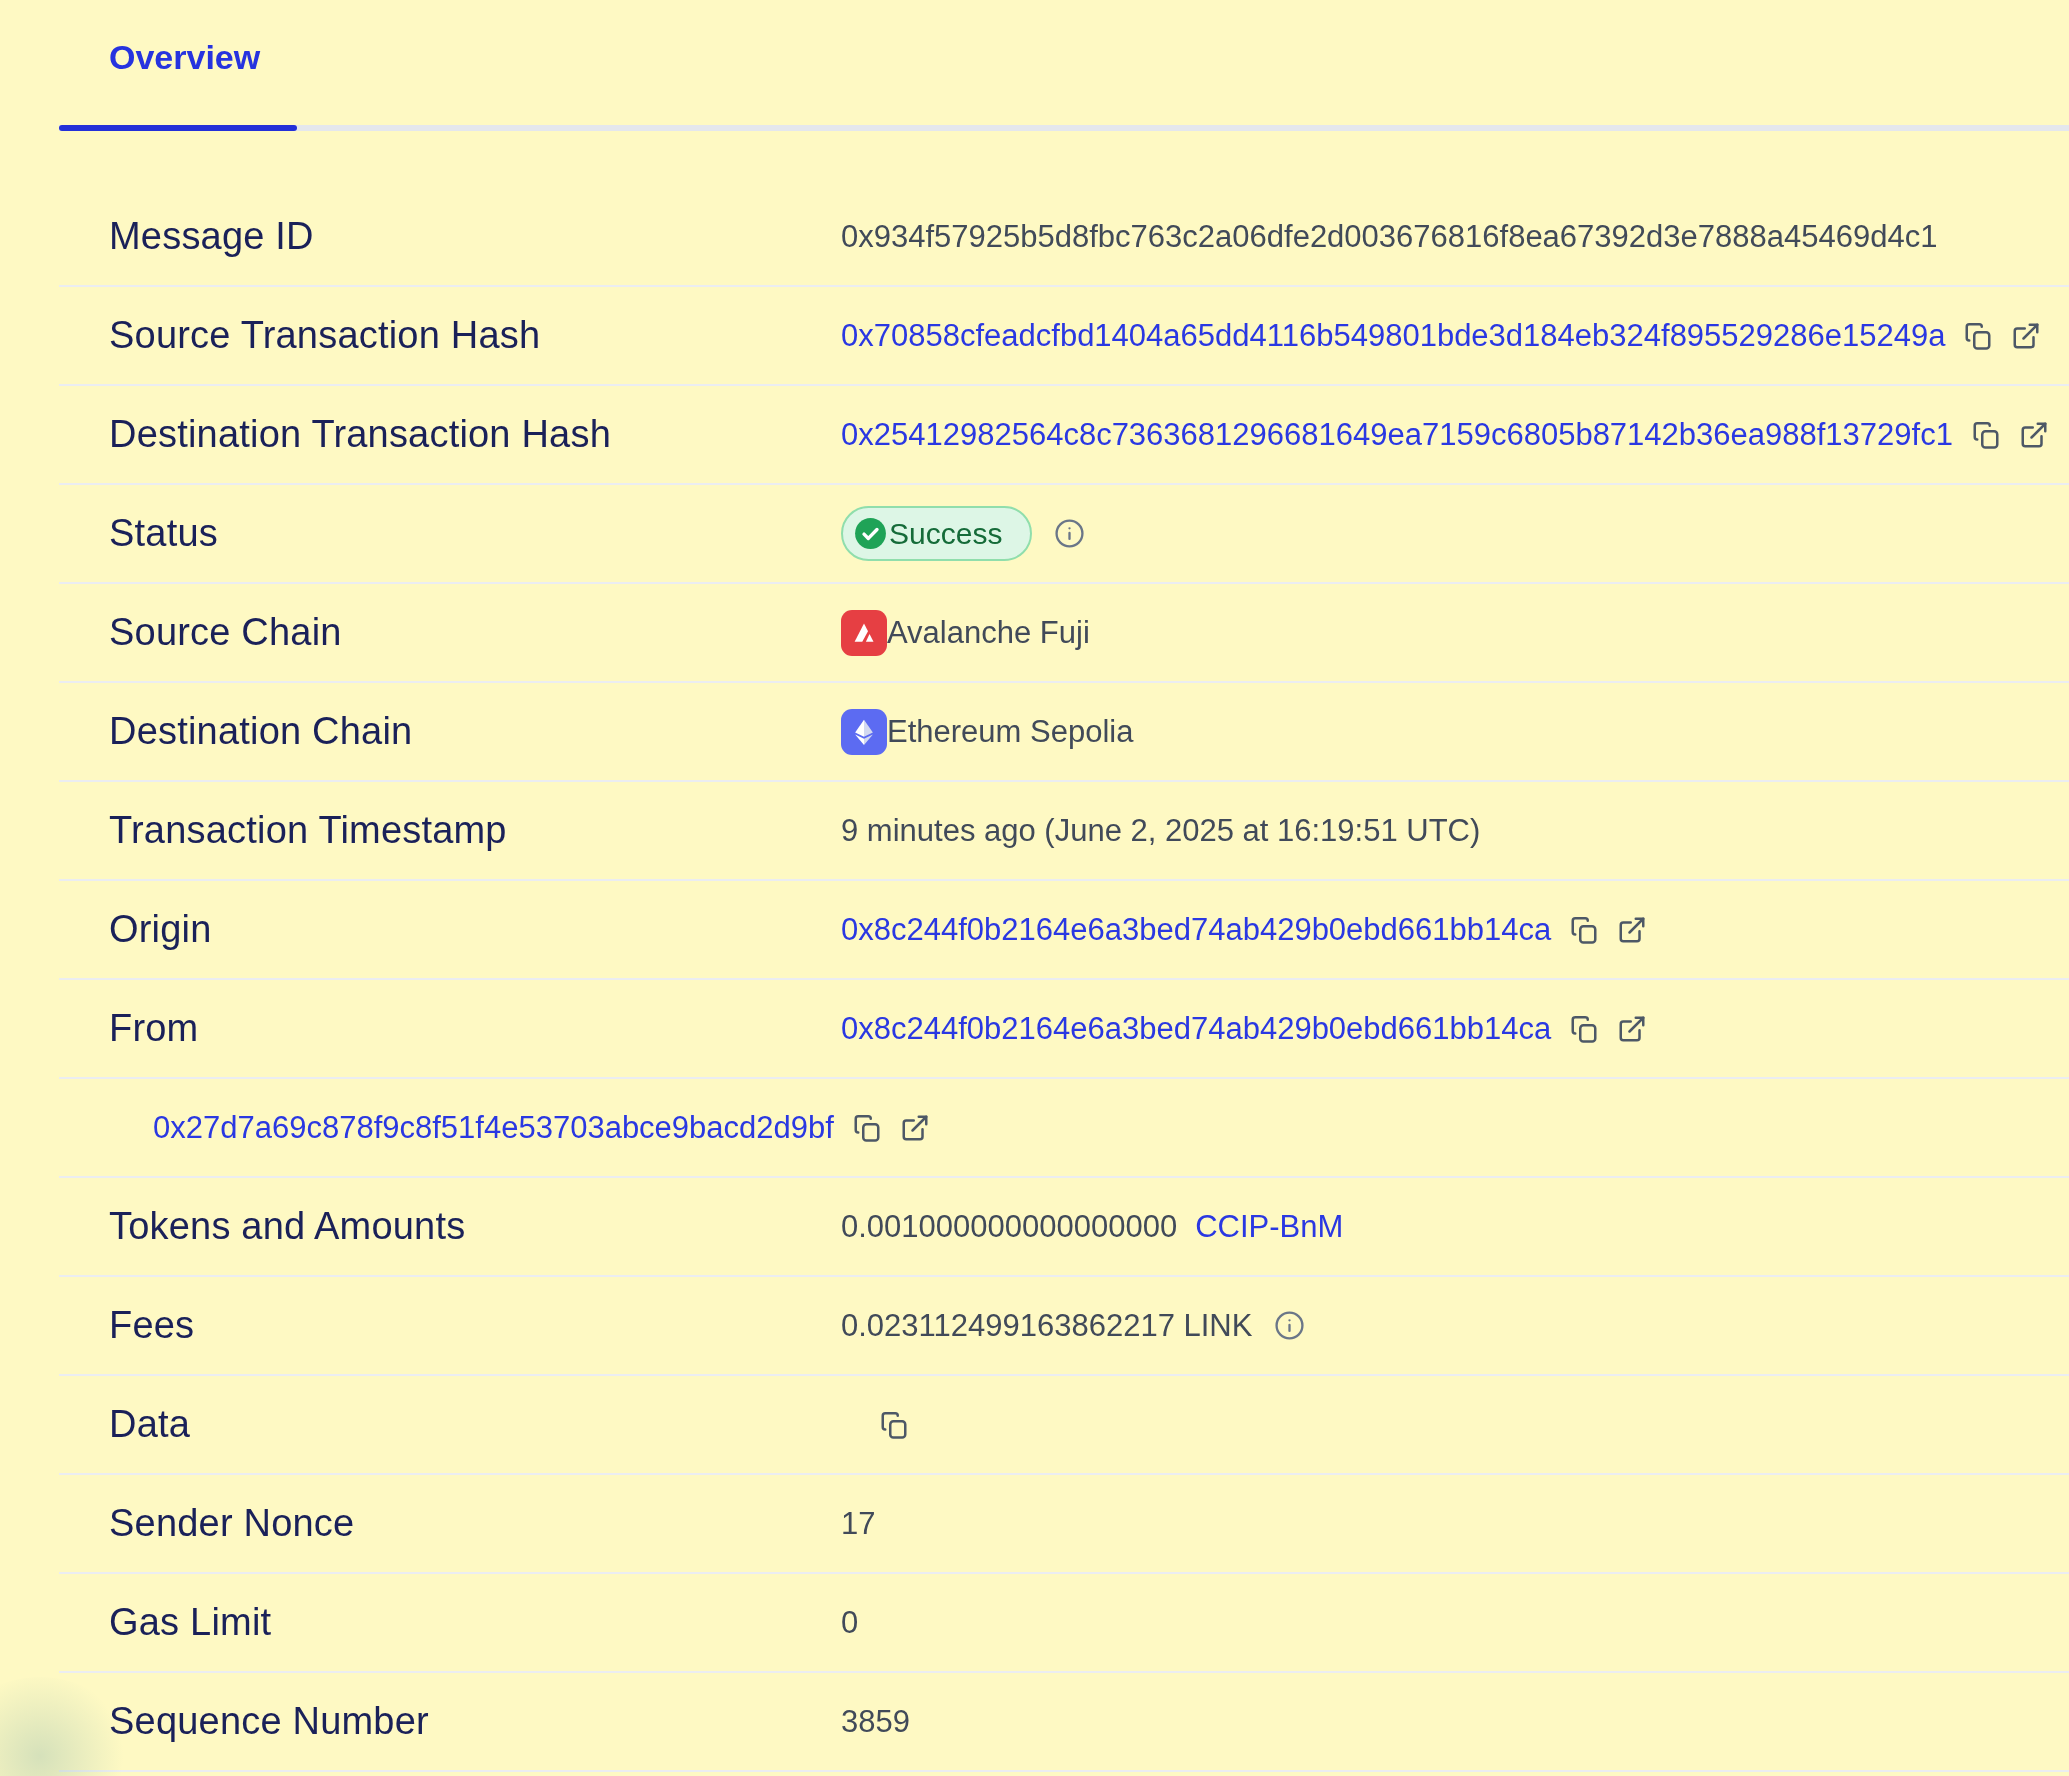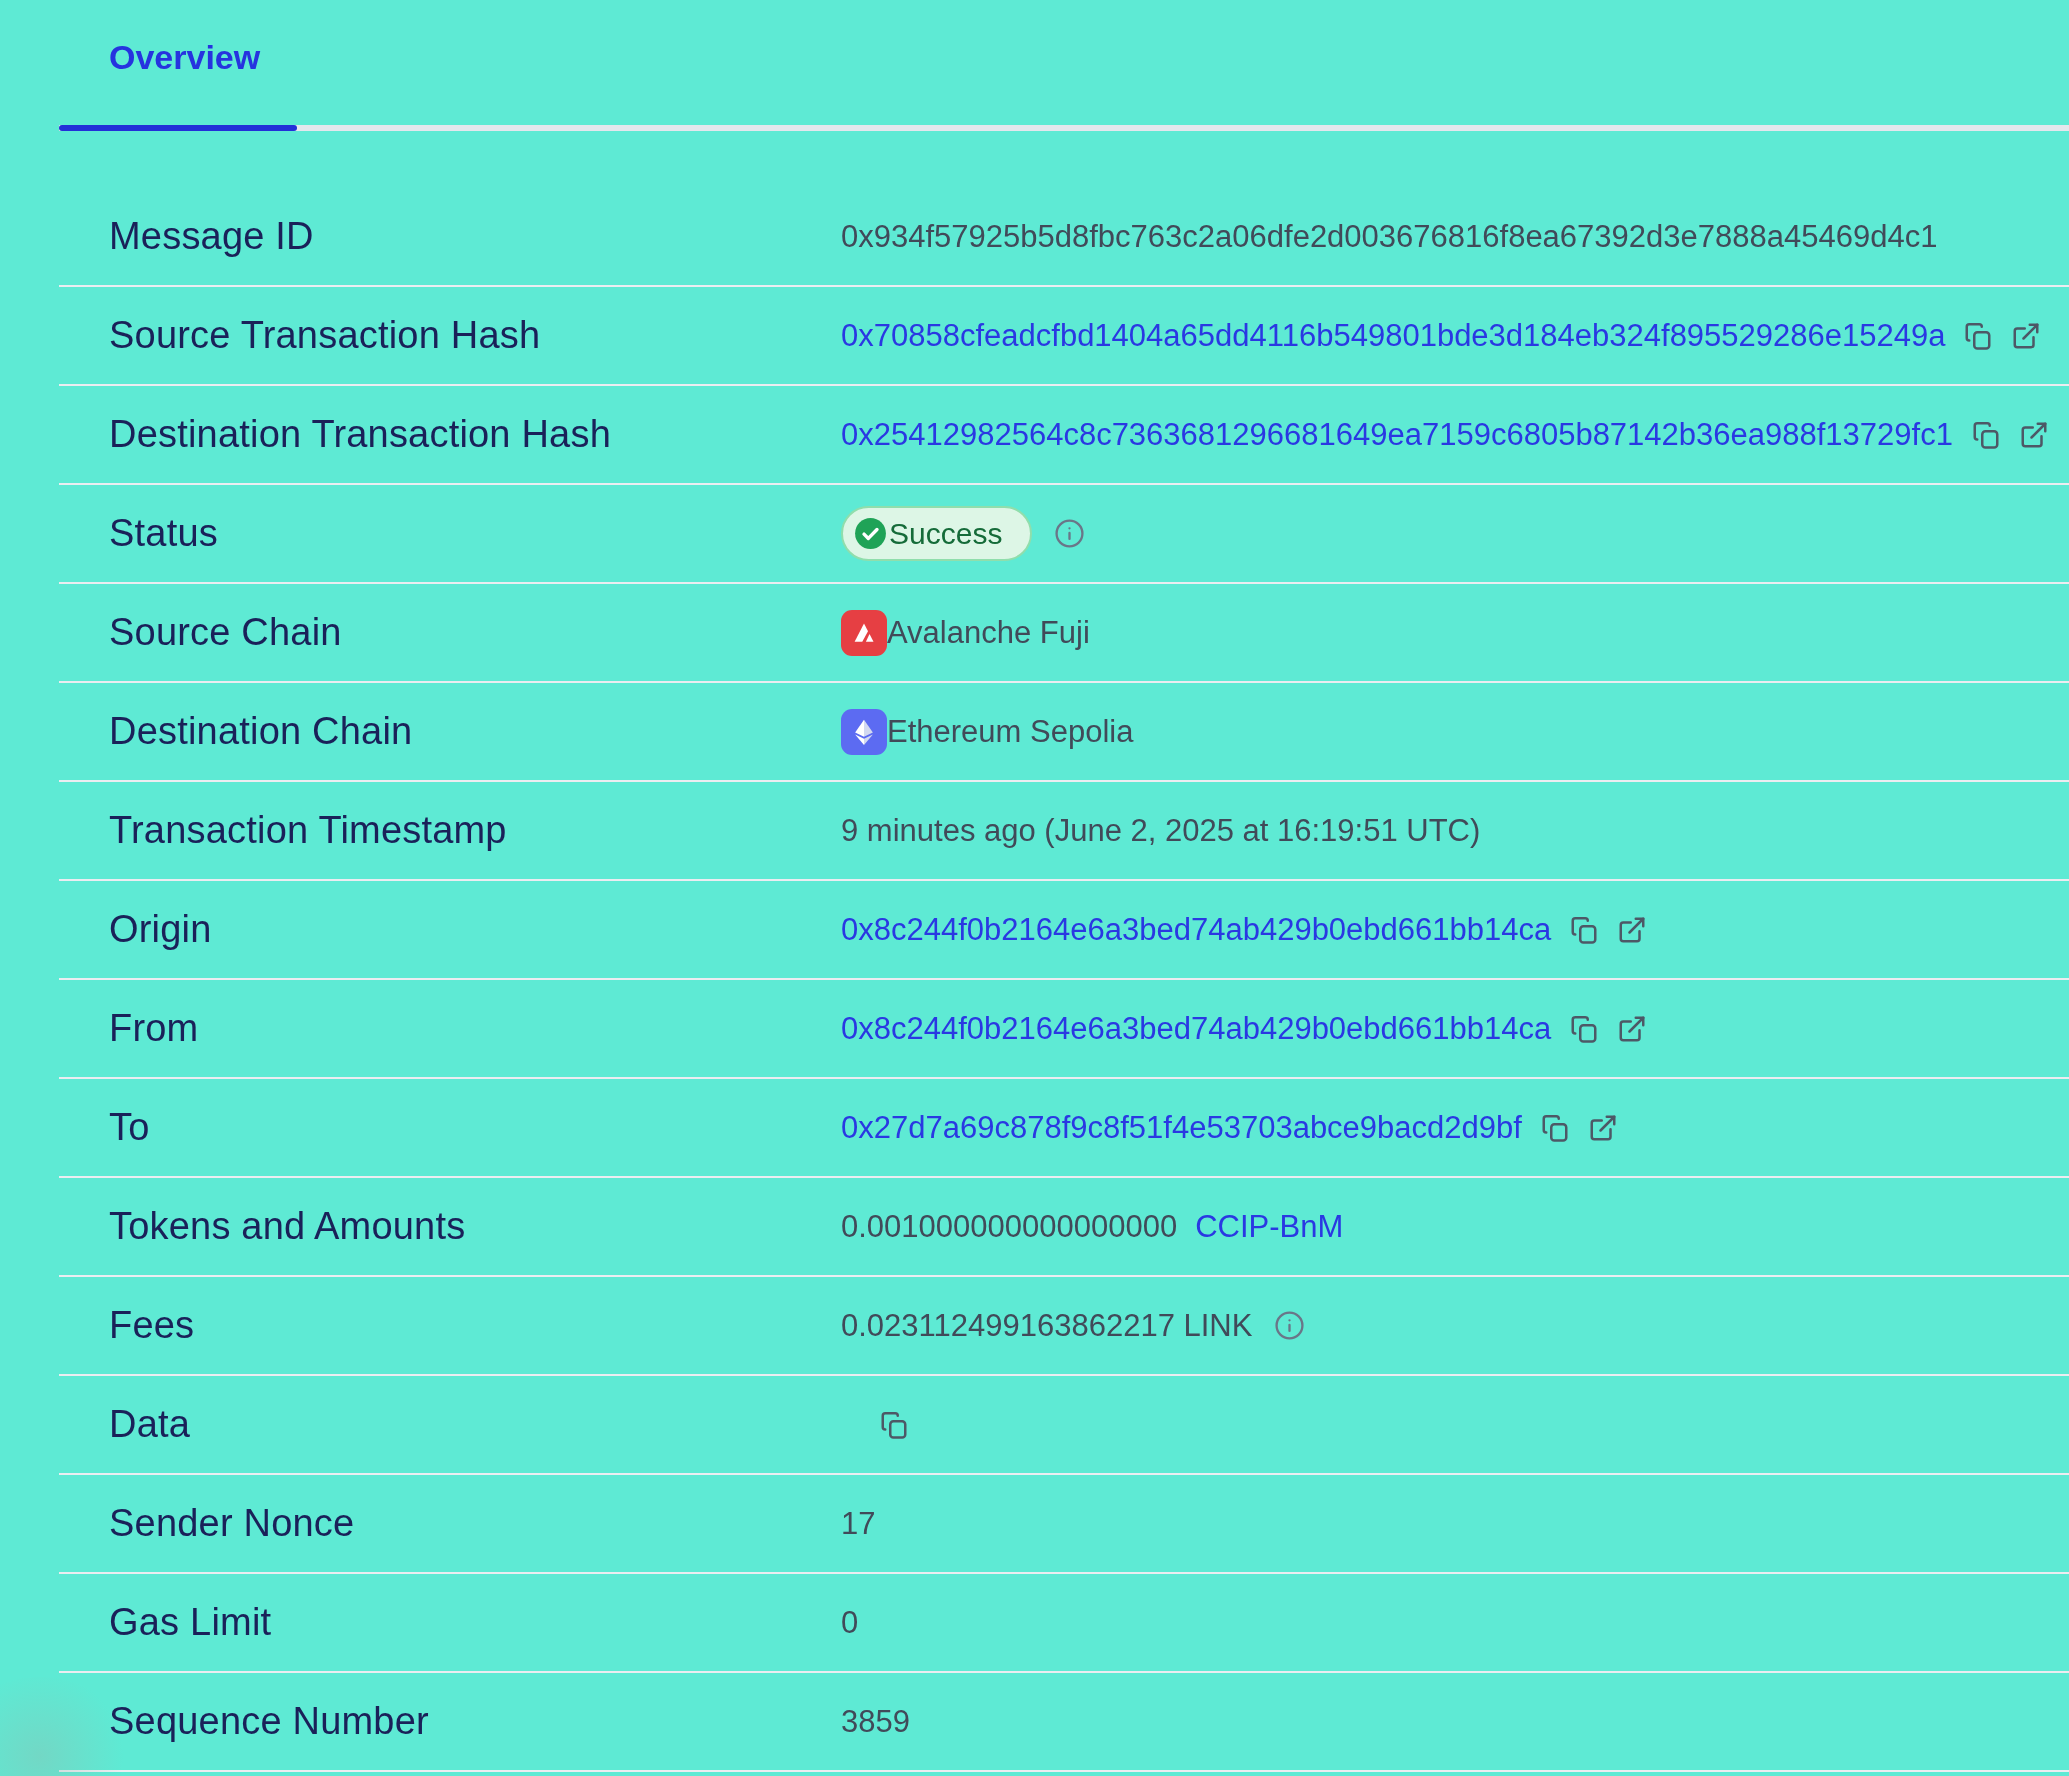--- a/index.html
+++ b/index.html
@@ -1,18 +1,18 @@
 <!DOCTYPE html>
 <html><head>
 <meta charset="utf-8">
 <style>
   * { margin:0; padding:0; box-sizing:border-box; }
   html,body { width:2069px; height:1776px; background:#ffffff; overflow:hidden;
               font-family:"Liberation Sans", sans-serif; }
-  .page { position:relative; width:2069px; height:1776px; background:#5eead4; }
+  .page { position:relative; width:2069px; height:1776px; background:#fef9c3; }
 
   
   .tabbar { position:relative; height:131px; }
   .tab-label { position:absolute; left:109px; top:38px; font-size:34px; font-weight:600;
                color:#2633df; cursor:pointer; }
   .tab-track { position:absolute; left:59px; right:0; top:125px; height:6px; background:#e4e7ed; }
   .tab-active-bar { position:absolute; left:59px; top:125px; width:238px; height:6px;
                     background:#2330d8; border-radius:3px; }
 
   
@@ -201,21 +201,20 @@
           <svg width="30" height="30" viewBox="0 0 24 24" fill="none" stroke="currentColor" stroke-width="2" stroke-linecap="round" stroke-linejoin="round">
               <path d="M15 3h6v6"></path>
               <path d="M10 14 21 3"></path>
               <path d="M18 13v6a2 2 0 0 1-2 2H5a2 2 0 0 1-2-2V8a2 2 0 0 1 2-2h6"></path>
             </svg>
         </span>
       </div>
     </div>
 
     <div class="row">
-      <div class="row-label">To</div>
       <div class="row-value">
         <a class="link">0x27d7a69c878f9c8f51f4e53703abce9bacd2d9bf</a>
         <span class="icon-btn">
           <svg width="30" height="30" viewBox="0 0 24 24" fill="none" stroke="currentColor" stroke-width="2" stroke-linecap="round" stroke-linejoin="round">
               <rect x="9" y="9" width="12" height="13" rx="2.5"></rect>
               <path d="M5 15.5c-1.1 0-2-.9-2-2V4.5c0-1.1.9-2 2-2h8c1.1 0 2 .9 2 2"></path>
             </svg>
         </span>
         <span class="icon-btn">
           <svg width="30" height="30" viewBox="0 0 24 24" fill="none" stroke="currentColor" stroke-width="2" stroke-linecap="round" stroke-linejoin="round">

